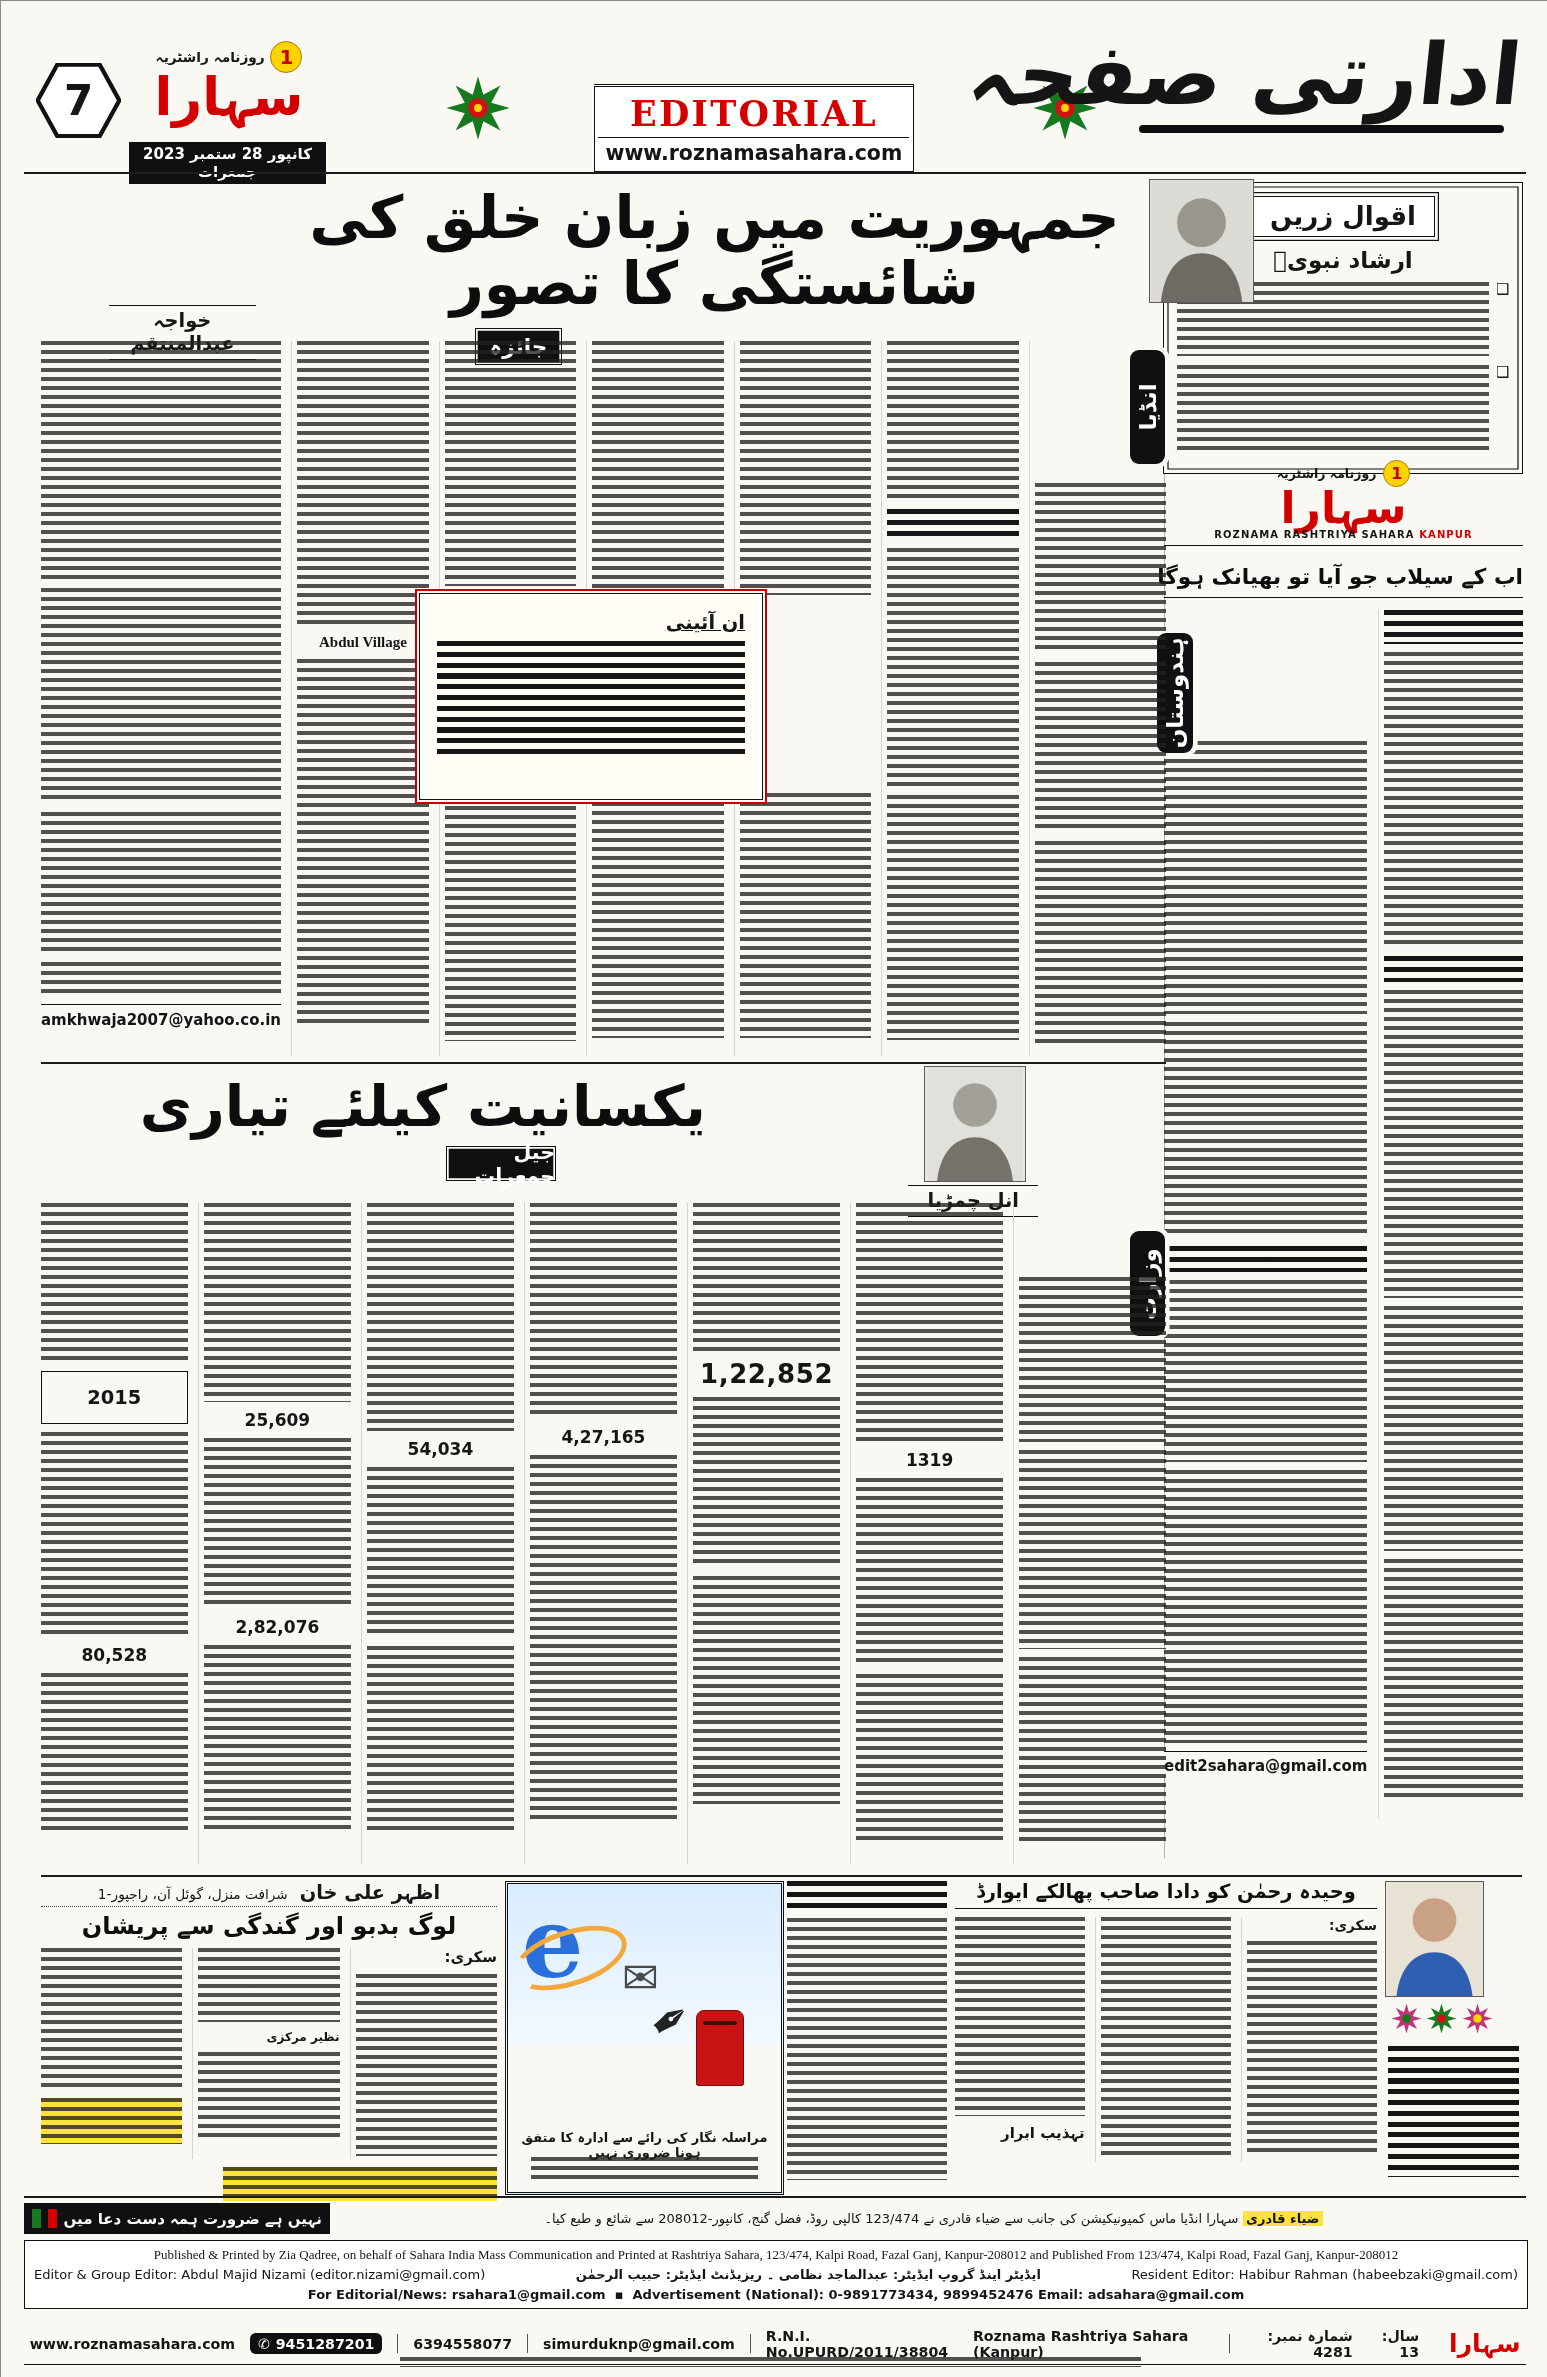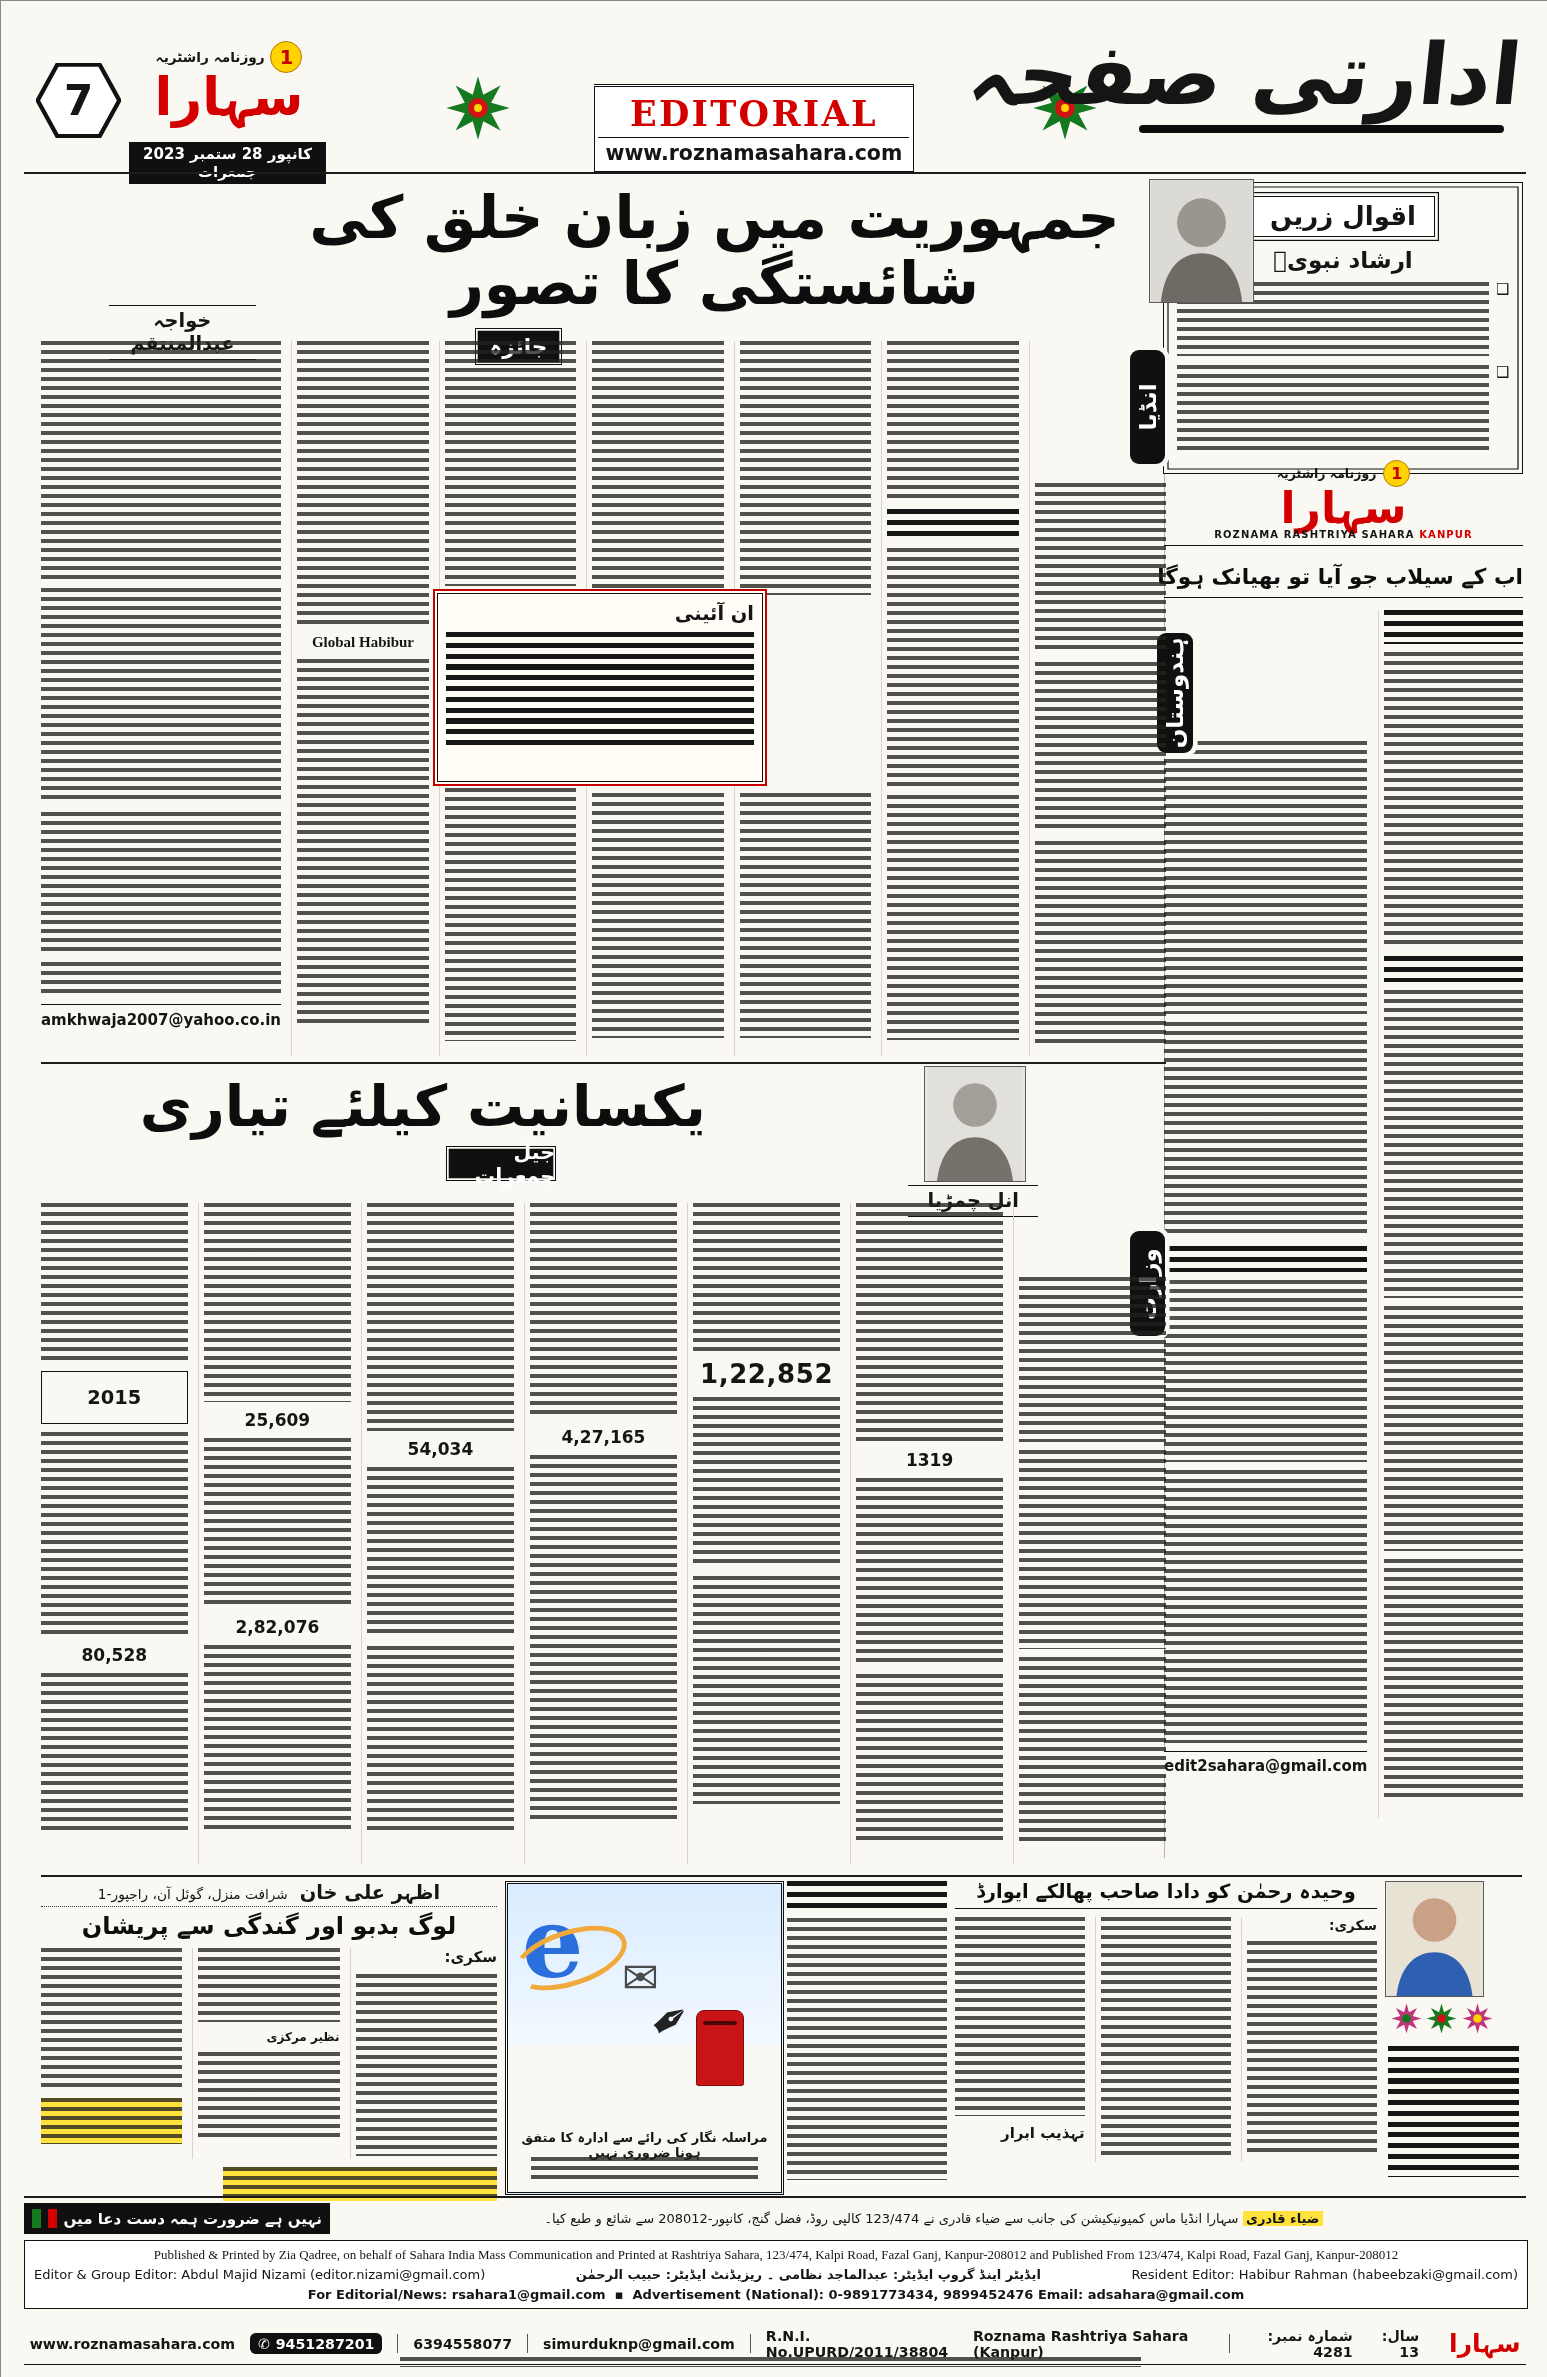--- a/index.html
+++ b/index.html
@@ -45,21 +45,21 @@
   .badge-1{background:#ffd200;border:1.7px solid #b37c00;border-radius:50%;color:#c40000;font-weight:900;
            display:flex;align-items:center;justify-content:center;}
   
   .quotes-box{border:1.7px solid #111;box-shadow:inset 0 0 0 3.4px #faf8f3,inset 0 0 0 4.6px #111;padding:12.5px;}
   .q-title{margin:0 auto;width:182px;border:1.7px solid #111;box-shadow:0 0 0 2.8px #faf8f3,0 0 0 4px #111;
            text-align:center;font-weight:900;font-size:26px;padding:4.6px 0;background:#fff;}
   .q-sub{text-align:center;font-weight:900;font-size:23px;margin:10.3px 0 8px;}
   .q-row{display:flex;direction:rtl;gap:6.8px;margin-top:9px;}
   .q-bullet{font-size:15px;line-height:1;}
   
-  .pullquote{background:#fffdf6;border:2.3px solid #c60000;outline:1.1px solid #111;outline-offset:-5.7px;padding:11px;}
+  .pullquote{background:#fffdf6;border:2.3px solid #c60000;outline:1.1px solid #111;outline-offset:-5.7px;padding:20px;text-decoration:underline;}
   .stat-big{font-weight:900;font-size:26px;text-align:center;letter-spacing:0.6px;}
   .stat-line{font-weight:900;font-size:17px;text-align:center;}
   .mini-box{border:1.7px solid #111;display:flex;align-items:center;justify-content:center;font-weight:900;font-size:19.4px;}
   .latin-line{font-weight:bold;font-size:15px;text-align:center;font-family:"Liberation Serif",serif;}
   
   .letters-box{border:3.4px double #111;background:linear-gradient(to bottom,#d9ecff 0,#f3f9ff 52%,#faf8f3 53%);}
   .ie-e{color:#2a6fdb;font-weight:900;font-size:97px;line-height:1;font-family:"DejaVu Serif",serif;position:relative;}
   .ie-ring{position:absolute;width:108px;height:46px;border:5.7px solid #f0a93a;border-radius:50%;left:-10.3px;top:35px;
            transform:rotate(-18deg);border-left-color:transparent;}
   .postbox{background:#c81414;border:1.7px solid #7e0a0a;border-radius:8px 8px 2.3px 2.3px;position:relative;}
@@ -221,21 +221,21 @@
         <div style="height:182px;"></div>
         <div class="fill" style="height:245px;"></div>
       </div>
       <div class="tcol">
         <div class="fill" style="height:245px;"></div>
         <div class="fill" style="height:177px;"></div>
         <div class="fill" style="height:262px;"></div>
       </div>
       <div class="tcol">
         <div class="fill" style="height:285px;"></div>
-        <div class="latin-line">Global Habibur</div>
+        <div class="latin-line">Abdul Village</div>
         <div class="fill" style="height:365px;"></div>
       </div>
       <div class="tcol">
         <div class="fill" style="height:239px;"></div>
         <div class="fill" style="height:216px;"></div>
         <div class="fill" style="height:142px;"></div>
         <div class="fill" style="height:34px;"></div>
         <div class="email-box">amkhwaja2007@yahoo.co.in</div>
       </div>
     </div>

